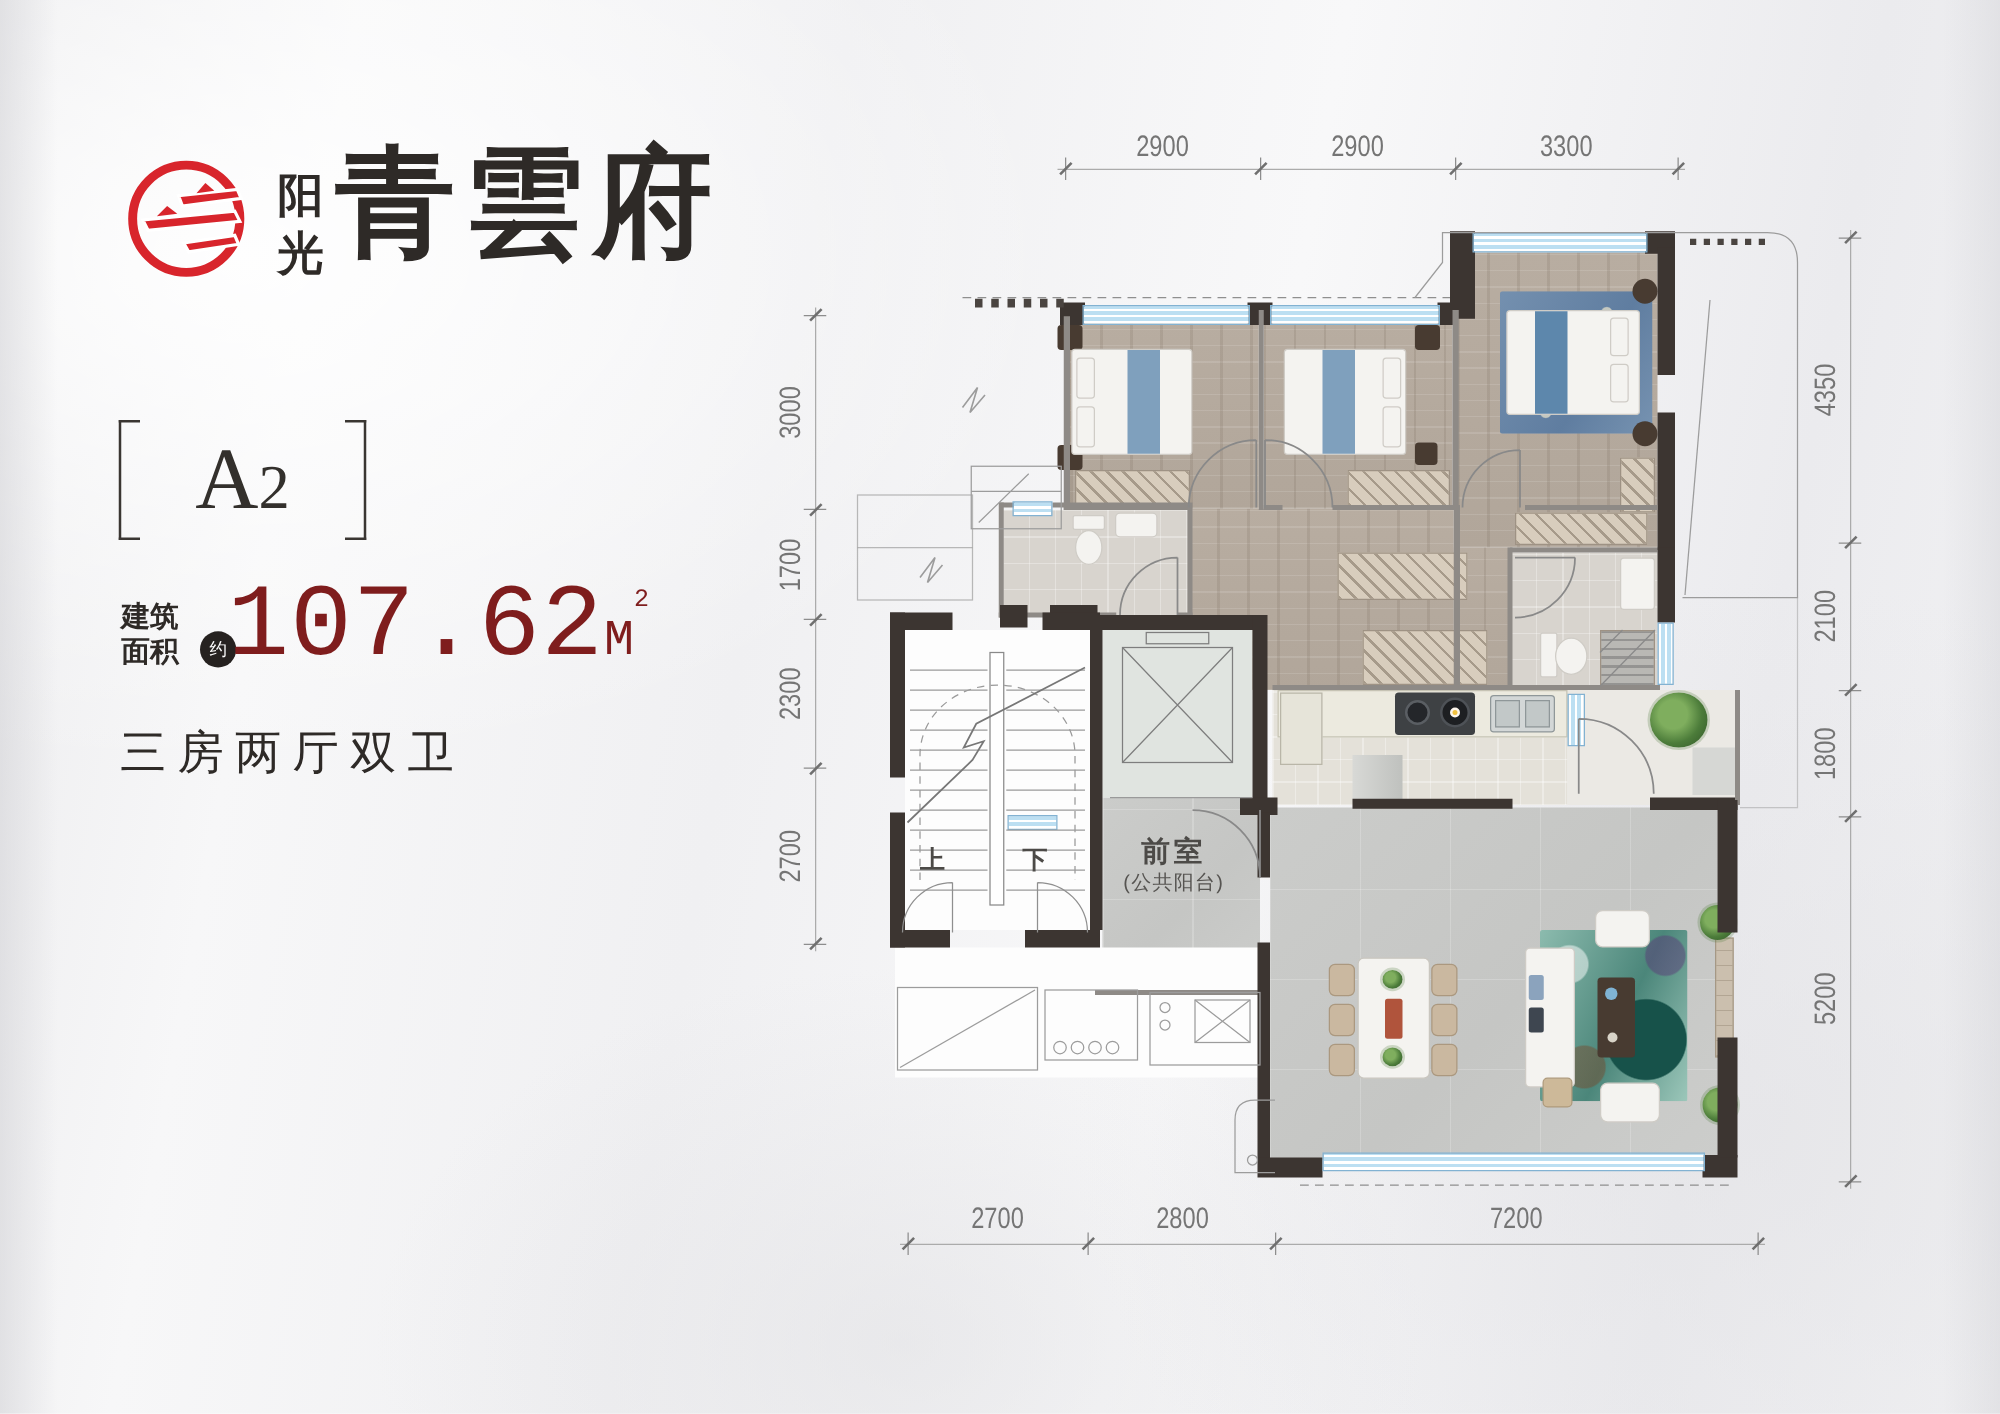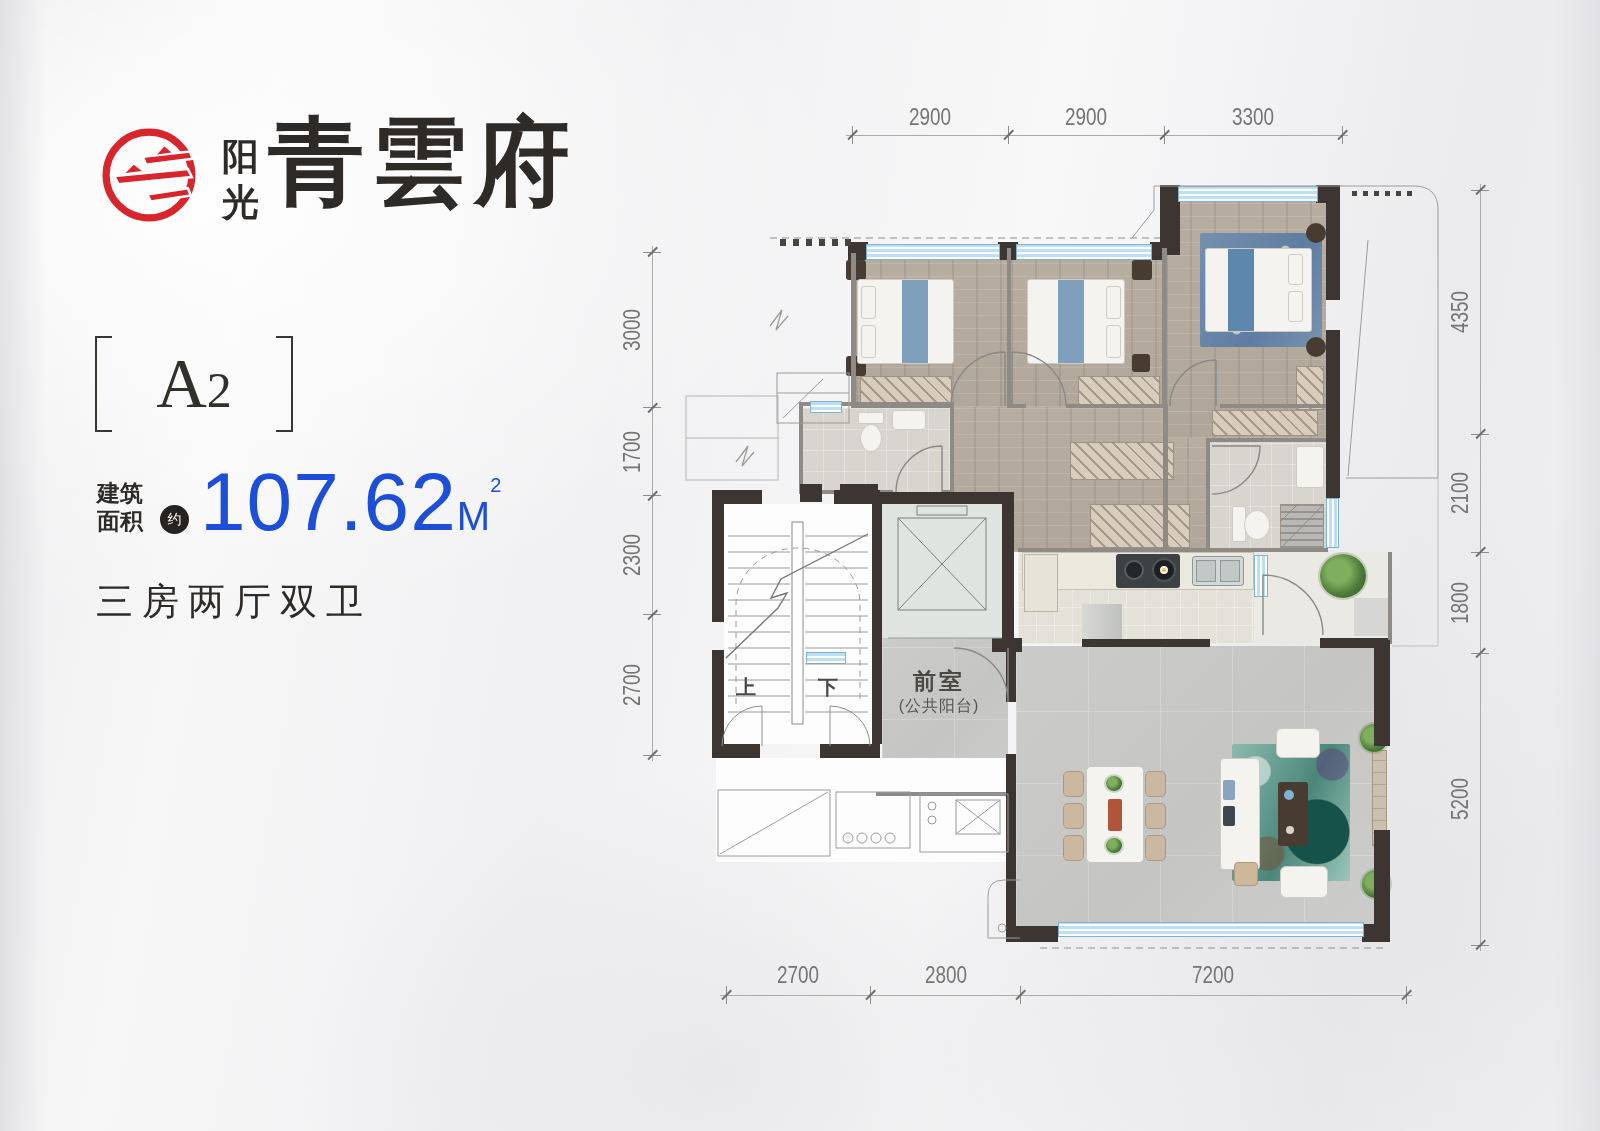--- a/index.html
+++ b/index.html
@@ -25,21 +25,21 @@
   .brand-small{position:absolute;left:222px;top:134px;font-size:37px;font-weight:bold;color:#2e2a27;line-height:46px;}
   .brk{position:absolute;width:17px;height:96px;border:2px solid #3a3632;top:0;}
   .brk.l{left:0;border-right:none;} .brk.r{right:0;border-left:none;}
   .unit-code{position:absolute;left:95px;top:336px;width:198px;height:96px;text-align:center;
     font-family:"Liberation Serif","DejaVu Serif",serif;color:#33302c;}
   .unit-code .big{font-size:70px;line-height:96px;}
   .unit-code .sm{font-size:50px;}
   .area-label{position:absolute;left:97px;top:479px;font-size:23px;font-weight:bold;line-height:28px;color:#2e2a27;}
   .approx{position:absolute;left:160px;top:505px;width:29px;height:29px;border-radius:50%;background:#262220;
     color:#fff;font-size:14px;text-align:center;line-height:29px;}
-  .area-value{position:absolute;left:200px;top:455px;font-family:Liberation Sans, sans-serif;color:#1d4ed8;}
+  .area-value{position:absolute;left:182px;top:455px;font-family:Liberation Mono, monospace;color:#7f1d1d;}
   .area-value .num{font-size:82px;letter-spacing:1px;}
   .area-value .unit{font-size:40px;}
   .area-value sup{font-size:20px;vertical-align:38px;}
   .rooms-line{position:absolute;left:96px;top:577px;font-size:37px;letter-spacing:9px;color:#2e2a27;font-weight:500;}
   
   #plan{position:absolute;left:620px;top:90px;width:900px;height:935px;overflow:visible;}
   .wall{position:absolute;background:var(--wall);}
   .twall{position:absolute;background:#8e8a86;}
   .win{position:absolute;background:repeating-linear-gradient(0deg,#ffffff 0 2px,var(--winblue) 2px 5px);border:1px solid #82b2d2;}
   .win.v{background:repeating-linear-gradient(90deg,#ffffff 0 2px,var(--winblue) 2px 5px);}

